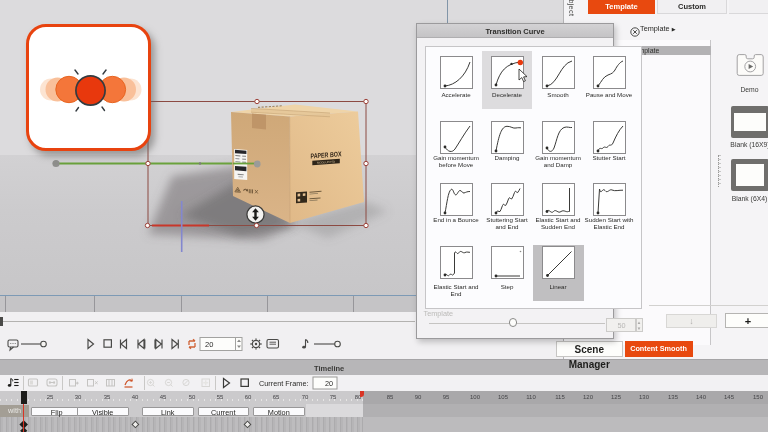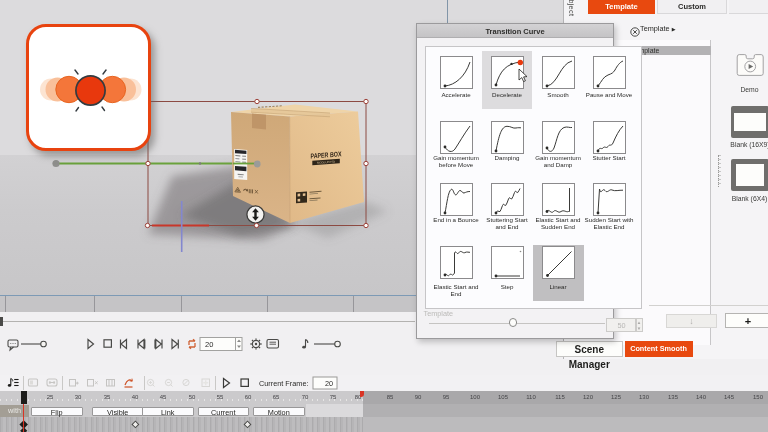--- a/index.html
+++ b/index.html
@@ -209,20 +209,23 @@
       <path d="M305.5 3.5 L305.5 11" stroke="#4a4a48" stroke-width="1.1" fill="none"></path>
       <ellipse cx="304" cy="11.2" rx="1.8" ry="1.4" fill="#4a4a48"></ellipse>
       <path d="M305.5 3.5 C307.5 4.5 308 5.5 307.8 7" stroke="#4a4a48" stroke-width="1.1" fill="none"></path>
       <line x1="314" y1="8" x2="337" y2="8" stroke="#4a4a48" stroke-width="1.1"></line>
       <circle cx="337.5" cy="8" r="2.8" fill="#f6f5f3" stroke="#4a4a48" stroke-width="1.1"></circle>
     </g>
   </svg>
 </div>
 
 <div class="abs" id="timeline" style="left:0;top:359px;width:768px;height:73px;">
+  <div class="abs" style="left:0;top:0;width:768px;height:16px;background:#b7b6b8;border-top:1px solid #a5a4a6;">
+    <div class="abs" style="left:314px;top:3.5px;font-size:7.5px;font-weight:bold;color:#3a3a38;">Timeline</div>
+  </div>
 
   <div class="abs" style="left:0;top:16px;width:768px;height:16px;background:#f2f1f3;"></div>
   <svg class="abs" style="left:0;top:16px;" width="768" height="16" viewBox="0 0 768 16">
 
     <g>
       <path d="M10.8 3.5 L10.8 10.2" stroke="#1c1c1a" stroke-width="1.1" fill="none"></path>
       <ellipse cx="9.5" cy="10.4" rx="1.7" ry="1.3" fill="#1c1c1a"></ellipse>
       <path d="M10.8 3.5 C12.5 4.3 12.9 5 12.7 6.3" stroke="#1c1c1a" stroke-width="1" fill="none"></path>
       <g stroke="#1c1c1a" stroke-width="1.1">
         <line x1="14.2" y1="4.5" x2="18.6" y2="4.5"></line>
@@ -315,21 +318,21 @@
     <div class="abs" style="left:20.9px;top:0;width:6.6px;height:13px;background:#1c1c1a;"></div>
 
     <div class="abs" style="left:359.5px;top:0;width:4px;height:6px;background:#d93425;border-radius:0 0 3px 0;"></div>
   </div>
 
   <div class="abs" style="left:0;top:45px;width:768px;height:13px;background:#cbcacc;">
     <div class="abs" style="left:306px;top:0;width:57px;height:13px;background:#dbdadc;"></div>
     <div class="abs" style="left:363px;top:0;width:405px;height:13px;background:#b1b0b2;"></div>
     <div class="abs" style="left:0;top:.5px;width:29px;height:12px;background:#a39e95;color:#e8e7e4;font-size:7.3px;line-height:12px;text-align:center;">with</div>
     <div class="btn2" style="left:31px;">Flip</div>
-    <div class="btn2" style="left:92px;text-align:center;">Visible</div>
+    <div class="btn2" style="left:77px;text-align:center;">Visible</div>
     <div class="btn2" style="left:142px;">Link</div>
     <div class="btn2" style="left:197.5px;">Current</div>
     <div class="btn2" style="left:253px;">Motion</div>
   </div>
 
   <div class="abs" style="left:0;top:58px;width:768px;height:15px;background:#bcbbbd;">
     <div class="abs" style="left:0;top:0;width:363px;height:15px;background:#b6b5b7;background-image:repeating-linear-gradient(90deg,#acabad 0px,#acabad 1px,transparent 1px,transparent 5.664px),repeating-linear-gradient(90deg,transparent 0px,transparent 2.9px,#bdbcbe 2.9px,#bdbcbe 5.664px);"></div>
 
     <svg class="abs" style="left:0;top:0;" width="370" height="15" viewBox="0 0 370 15">
       <rect x="133.1" y="5.1" width="4.6" height="4.6" transform="rotate(45 135.4 7.4)" fill="#efeeec" stroke="#4a4a48" stroke-width="1"></rect>

